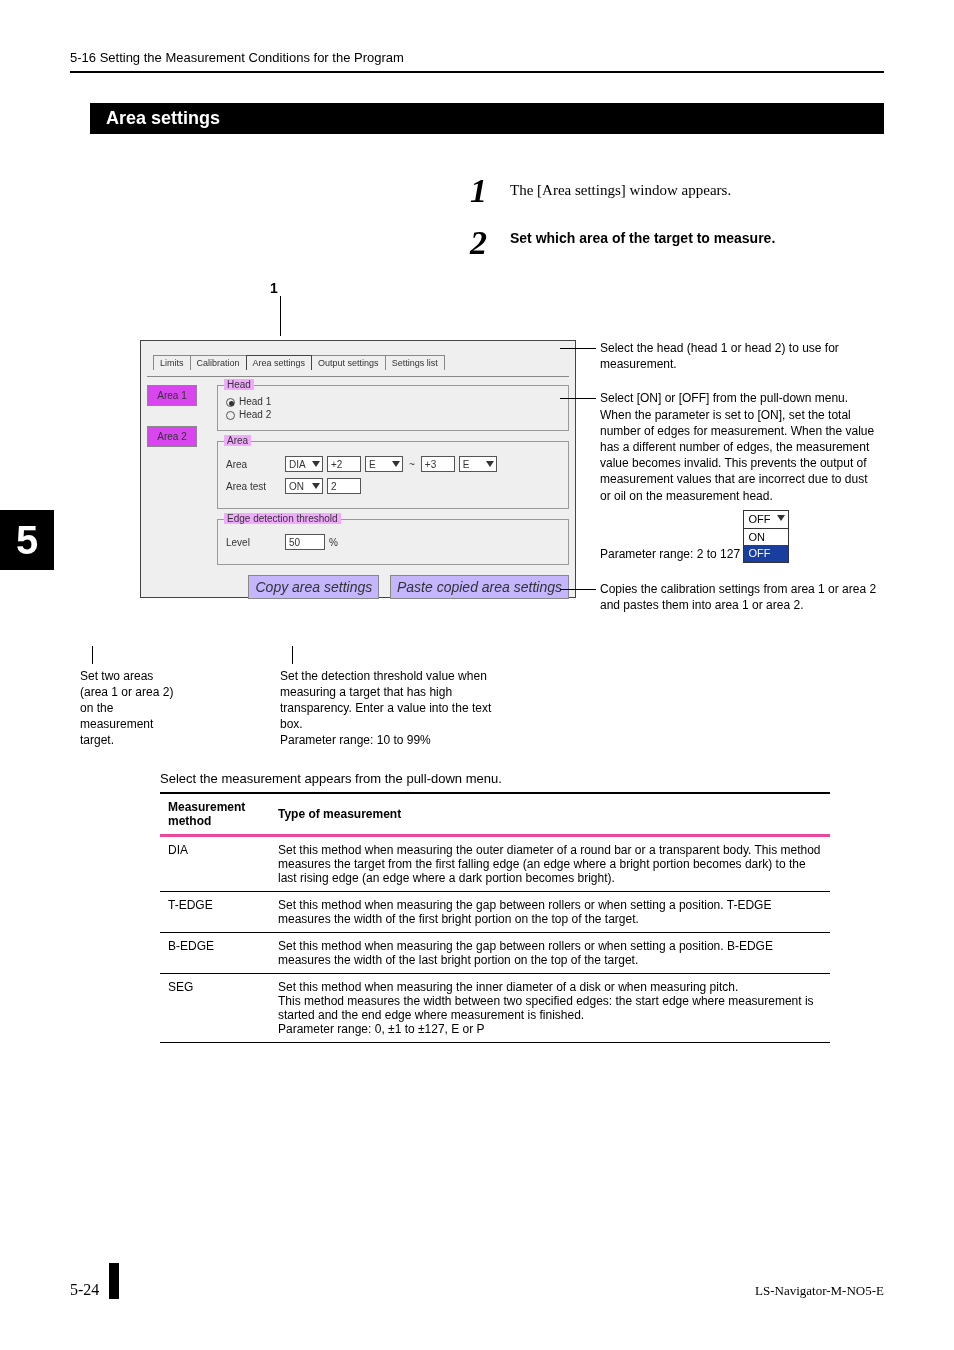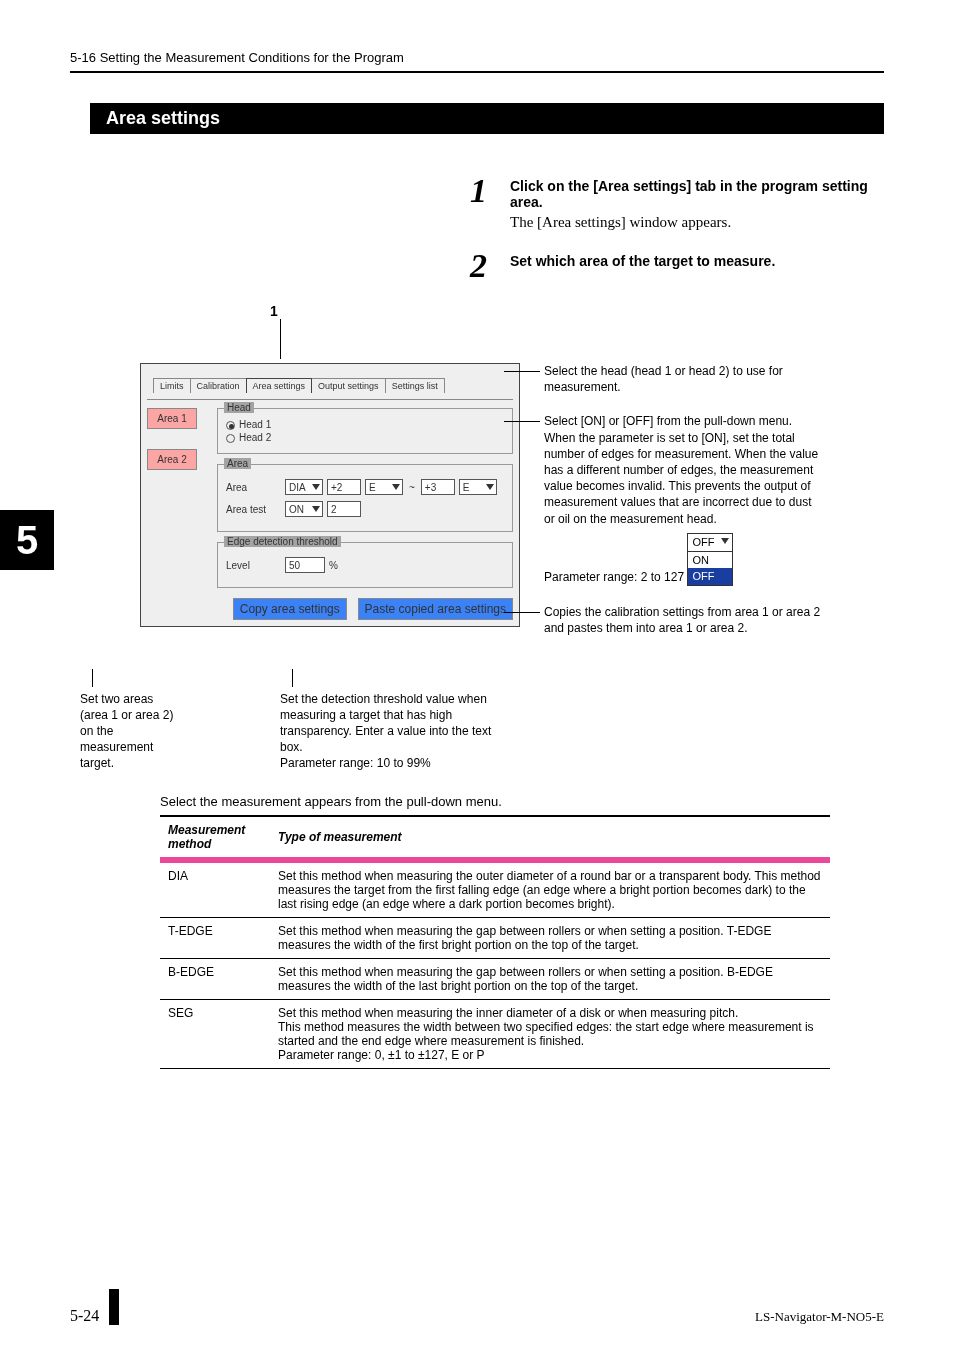--- a/index.html
+++ b/index.html
@@ -68,61 +68,61 @@
     margin-left: 130px;
     margin-bottom: 4px;
   }
   .callout-1 { font-weight: bold; font-size: 14px; }
   .callout-1-line {
     width: 1px; height: 40px; background: #000; margin-left: 10px;
   }
 
   .figure-row { display: flex; align-items: flex-start; }
   .figure-box {
-    width: 380px;
+    width: 436px;
     background: #efefef;
     border: 1px solid #444;
-    padding: 8px 6px 10px 6px;
+    padding: 8px 6px 2px 6px;
     font-size: 10px;
     color: #333;
     position: relative;
   }
   .tabs-row { display: flex; align-items: flex-end; height: 20px; margin-bottom: 8px; padding-left: 6px; }
   .tab {
     border: 1px solid #888; border-bottom: none;
     background: #efefef;
     padding: 2px 6px; font-size: 9px; margin-right: -1px;
     position: relative; top: 1px;
   }
   .tab.active { background:#efefef; z-index:2; border-color:#444; }
   .tabs-underline { border-bottom:1px solid #888; height:1px; margin-top:-1px; margin-bottom:8px;}
   .left-btn-col { float:left; width:60px; }
   .area-btn {
-    border:1px solid #888; background:#fca5a5; text-align:center;
+    border:1px solid #888; background:#d946ef; text-align:center;
     font-size:10px; padding:4px 0; margin-bottom:20px; width:50px;
   }
   .right-panels { margin-left:70px; }
   .group {
     border:1px solid #999; padding:8px; margin-bottom:10px; position:relative; background:#efefef;
   }
-  .group-title { position:absolute; top:-7px; left:6px; background:#a3a3a3; padding:0 3px; font-size:10px; }
+  .group-title { position:absolute; top:-7px; left:6px; background:#f0abfc; padding:0 3px; font-size:10px; }
   .radio-row { margin:2px 0; }
   .radio-dot { display:inline-block; width:9px; height:9px; border:1px solid #555; border-radius:50%; vertical-align:middle; margin-right:4px; position:relative;}
   .radio-dot.sel::after { content:""; position:absolute; left:2px; top:2px; width:5px; height:5px; background:#333; border-radius:50%;}
   .fld-row { display:flex; align-items:center; margin:6px 0; font-size:10px; gap:4px;}
   .lbl { width:55px; }
   .ctrl {
     border:1px solid #555; background:#fff; font-size:10px; min-width:34px; height:16px;
     display:inline-flex; align-items:center; padding:0 3px;
   }
   .dd { position:relative; padding-right:14px; min-width:38px;}
   .dd::after { content:""; position:absolute; right:2px; top:4px; border-left:4px solid transparent; border-right:4px solid transparent; border-top:6px solid #333;}
   .sep { margin:0 2px; }
   .btn {
-    border:1px solid #888; background:#3b82f6; font-size:12px; padding:3px 6px;
+    border:1px solid #888; background:#c4b5fd; font-size:14px; padding:3px 6px;font-style:italic;
   }
   .btn-row { text-align:right; margin-top:14px; }
   .btn-row .btn { margin-left:8px; }
 
   .annot-col {
     margin-left: 24px;
     width: 280px;
     font-size: 12px;
     line-height: 1.35;
   }
@@ -147,21 +147,21 @@
   .below-annots .ba::before {
     content:""; display:block; width:1px; height:18px; background:#000; margin-left:12px; margin-bottom:4px;
   }
 
   .table-caption { font-size:13px; margin-top:22px; margin-left:90px; margin-bottom:6px; }
   table.meas {
     margin-left:90px; width:670px; border-collapse:collapse; font-size:12px;
   }
   table.meas th { text-align:left; font-weight:bold; padding:6px 8px; }
   table.meas td { padding:6px 8px; vertical-align:top; }
-  table.meas thead tr { border-top:2px solid #000; border-bottom:6px solid #ec4899;font-style:italic;}
+  table.meas thead tr { border-top:2px solid #000; border-bottom:3px solid #ec4899;}
   table.meas tbody tr { border-bottom:1px solid #000; }
   table.meas th:first-child, table.meas td:first-child { width:110px; }
 
   .footer {
     display:flex; justify-content:space-between; align-items:flex-end;
     margin-top:220px; font-size:13px;font-family:Liberation Serif, serif;
   }
   .footer .pg { font-size:16px; }
   .corner-mark {
     width:10px; height:36px; background:#000; display:inline-block; vertical-align:bottom; margin-left:6px;
@@ -174,21 +174,20 @@
   <div class="header-line">5-16 Setting the Measurement Conditions for the Program</div>
 
   <div class="big-num-tab">5</div>
 
   <div class="section-bar">Area settings</div>
 
   <div class="steps">
     <div class="step-row">
       <div class="step-num">1</div>
       <div class="step-text">
-        <div class="step-bold">Click on the [Area settings] tab in the program setting area.</div>
         <div class="step-body">The [Area settings] window appears.</div>
       </div>
     </div>
     <div class="step-row">
       <div class="step-num">2</div>
       <div class="step-text">
         <div class="step-bold">Set which area of the target to measure.</div>
       </div>
     </div>
   </div>

